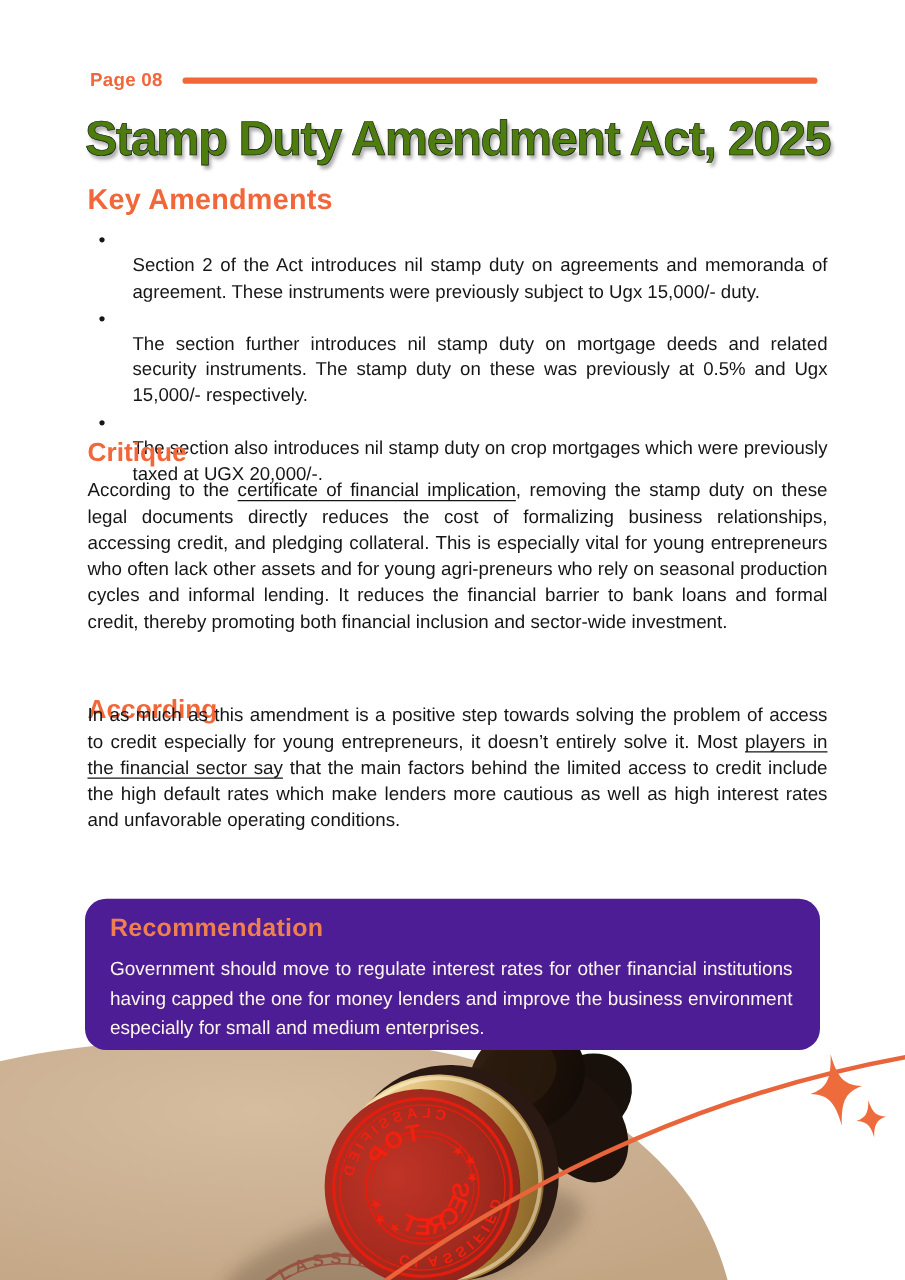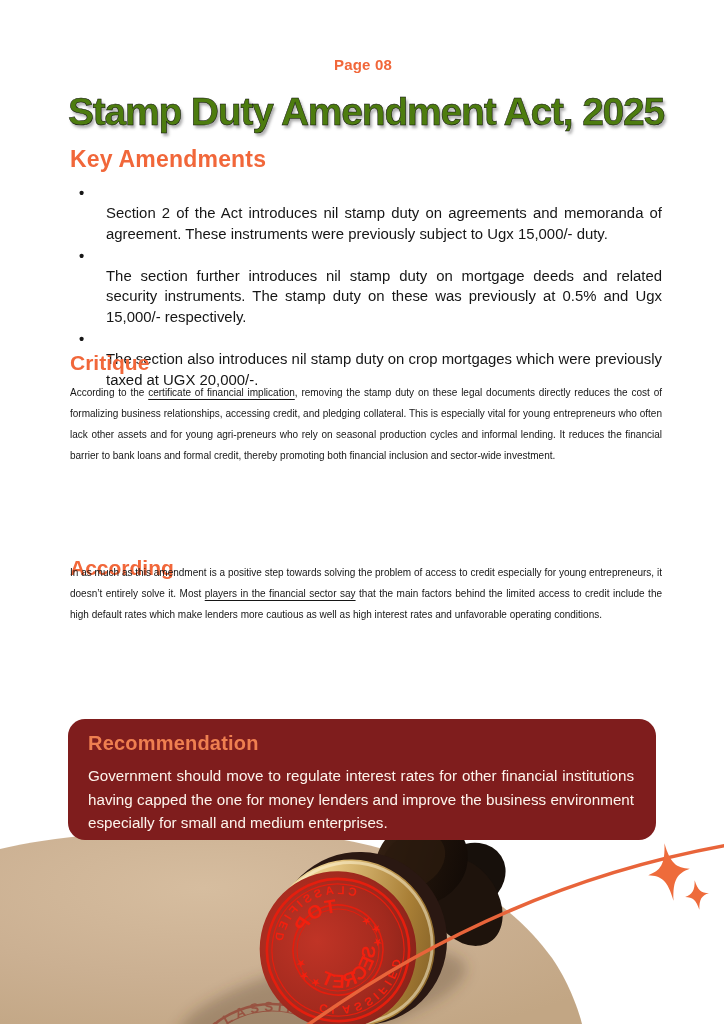--- a/index.html
+++ b/index.html
@@ -7,21 +7,21 @@
     position:relative;
     width:724px;height:1024px;
     background:#ffffff;
     overflow:hidden;
     font-family:"Liberation Sans",sans-serif;
     color:#161616;
   }
   
   .topbar{
     position:absolute;top:56px;left:72px;right:70px;
-    display:flex;align-items:center;flex-direction:column;
+    display:flex;align-items:center;
   }
   .page-label{
     color:#F1673A;font-weight:700;font-size:15px;letter-spacing:.2px;
     white-space:nowrap;
   }
   .top-rule{
     flex:1;height:5px;background:#F1673A;border-radius:3px;margin-left:16px;
   }
   
   .doc-title{
@@ -41,30 +41,30 @@
   .bullets{
     position:absolute;top:183px;left:70px;width:592px;
     margin:0;padding:0;list-style:none;
     font-size:14.9px;line-height:20.8px;
   }
   .bullets li{display:flex;margin-bottom:1px;}
   .bullet-dot{width:27px;flex:0 0 27px;text-align:left;padding-left:9px;font-weight:700;}
   .bullet-text{flex:1;text-align:justify;margin-top:20px;}
   .para{
     position:absolute;left:70px;width:592px;margin:0;
-    font-size:10px;line-height:20.9px;text-align:justify;
+    font-size:15px;line-height:20.9px;text-align:justify;
   }
   .para.analysis{top:383px;}
   .para.critique{top:563px;}
   .u-link{text-decoration:underline;text-underline-offset:3px;}
   
   .rec-box{
     position:absolute;top:719px;left:68px;width:588px;height:121px;
     box-sizing:border-box;
-    background:#7f1d1d;border-radius:17px;
+    background:#4c1d95;border-radius:17px;
     padding:13px 22px 14px 20px;
     z-index:3;
   }
   .rec-heading{
     margin:0 0 9px 0;color:#EF7F50;font-size:20px;font-weight:700;letter-spacing:.2px;
   }
   .rec-body{
     margin:0;color:#FDF4EC;font-size:15.2px;line-height:23.5px;text-align:justify;
   }
   

